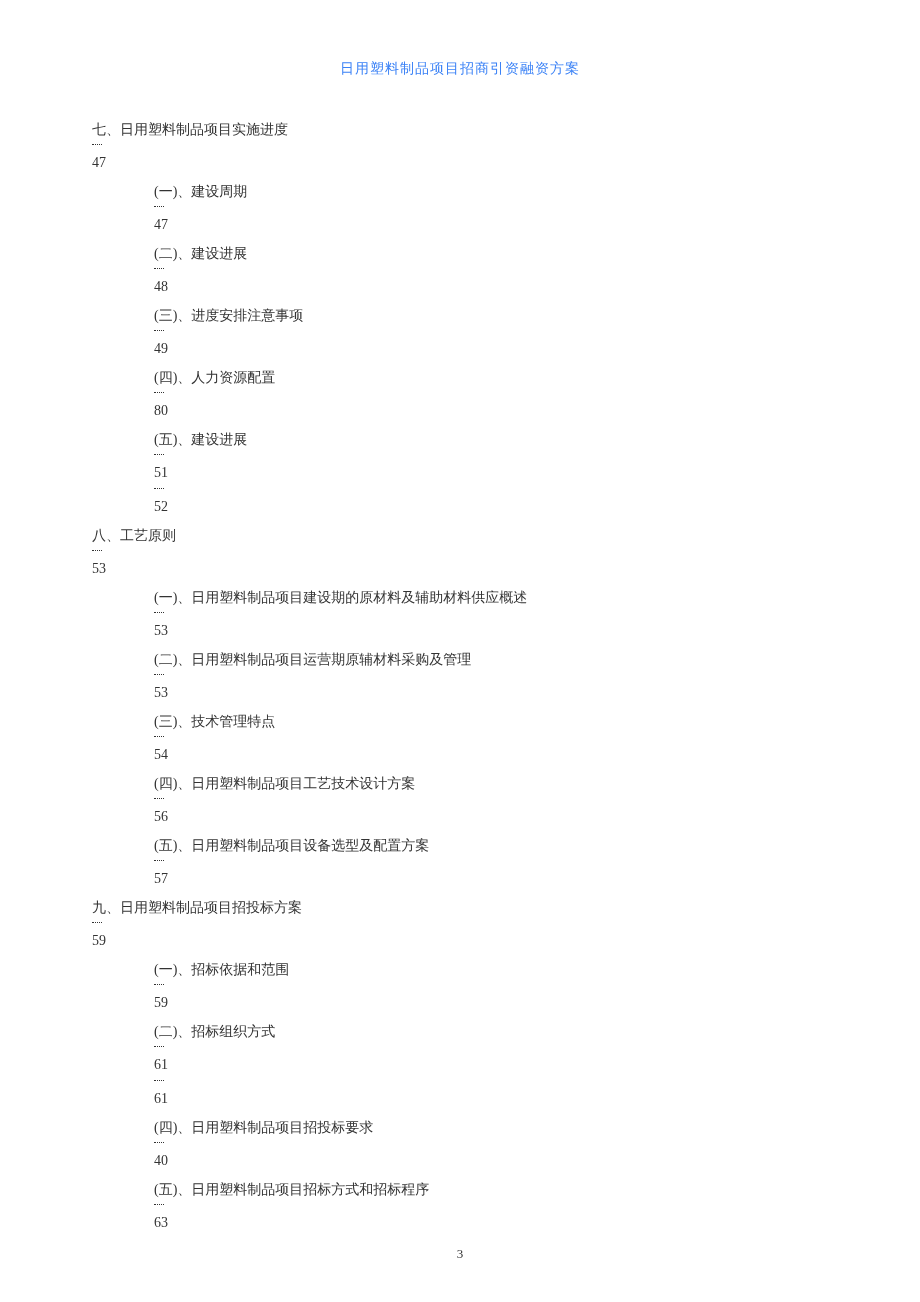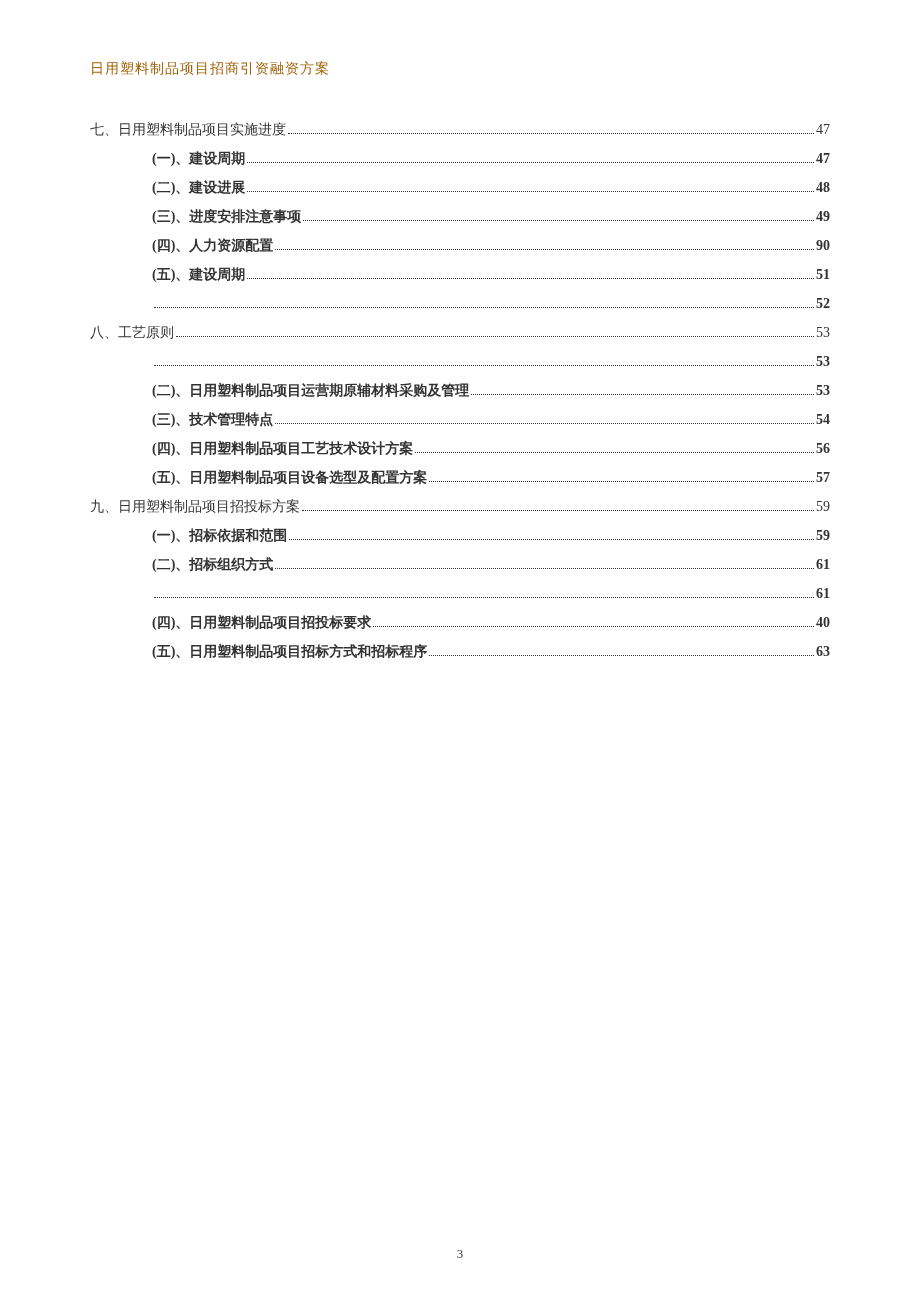--- a/index.html
+++ b/index.html
@@ -11,43 +11,43 @@
       background: #ffffff;
       width: 920px;
       height: 1302px;
       font-family: "SimSun", "宋体", serif;
       position: relative;
     }
     .page {
       padding: 60px 90px 40px 90px;
     }
     .header-title {
-      text-align: left;
+      text-align: center;
       font-size: 14px;
-      color: #a16207;
+      color: #3b82f6;
       margin-bottom: 38px;
       letter-spacing: 1px;
     }
     .toc {
       font-size: 14px;
       color: #333;
       line-height: 2.0;
     }
     .toc-entry {
       display: flex;
       align-items: baseline;
       white-space: nowrap;
       margin-bottom: 1px;
+      flex-direction: column;
     }
     .toc-entry.level-1 {
       padding-left: 0;
     }
     .toc-entry.level-2 {
       padding-left: 62px;
-      font-weight: bold;
     }
     .toc-label {
       flex-shrink: 0;
     }
     .toc-dots {
       flex: 1;
       border-bottom: 1.5px dotted #333;
       margin: 0 2px 4px 2px;
       min-width: 10px;
     }
@@ -87,37 +87,38 @@
       <span class="toc-page">48</span>
     </div>
     <div class="toc-entry level-2">
       <span class="toc-label">(三)、进度安排注意事项</span>
       <span class="toc-dots"></span>
       <span class="toc-page">49</span>
     </div>
     <div class="toc-entry level-2">
       <span class="toc-label">(四)、人力资源配置</span>
       <span class="toc-dots"></span>
-      <span class="toc-page">90</span>
+      <span class="toc-page">80</span>
     </div>
     <div class="toc-entry level-2">
-      <span class="toc-label">(五)、建设周期</span>
+      <span class="toc-label">(五)、建设进展</span>
       <span class="toc-dots"></span>
       <span class="toc-page">51</span>
     </div>
     <div class="toc-entry level-2">
       <span class="toc-dots"></span>
       <span class="toc-page">52</span>
     </div>
     <div class="toc-entry level-1">
       <span class="toc-label">八、工艺原则</span>
       <span class="toc-dots"></span>
       <span class="toc-page">53</span>
     </div>
     <div class="toc-entry level-2">
+      <span class="toc-label">(一)、日用塑料制品项目建设期的原材料及辅助材料供应概述</span>
       <span class="toc-dots"></span>
       <span class="toc-page">53</span>
     </div>
     <div class="toc-entry level-2">
       <span class="toc-label">(二)、日用塑料制品项目运营期原辅材料采购及管理</span>
       <span class="toc-dots"></span>
       <span class="toc-page">53</span>
     </div>
     <div class="toc-entry level-2">
       <span class="toc-label">(三)、技术管理特点</span>

